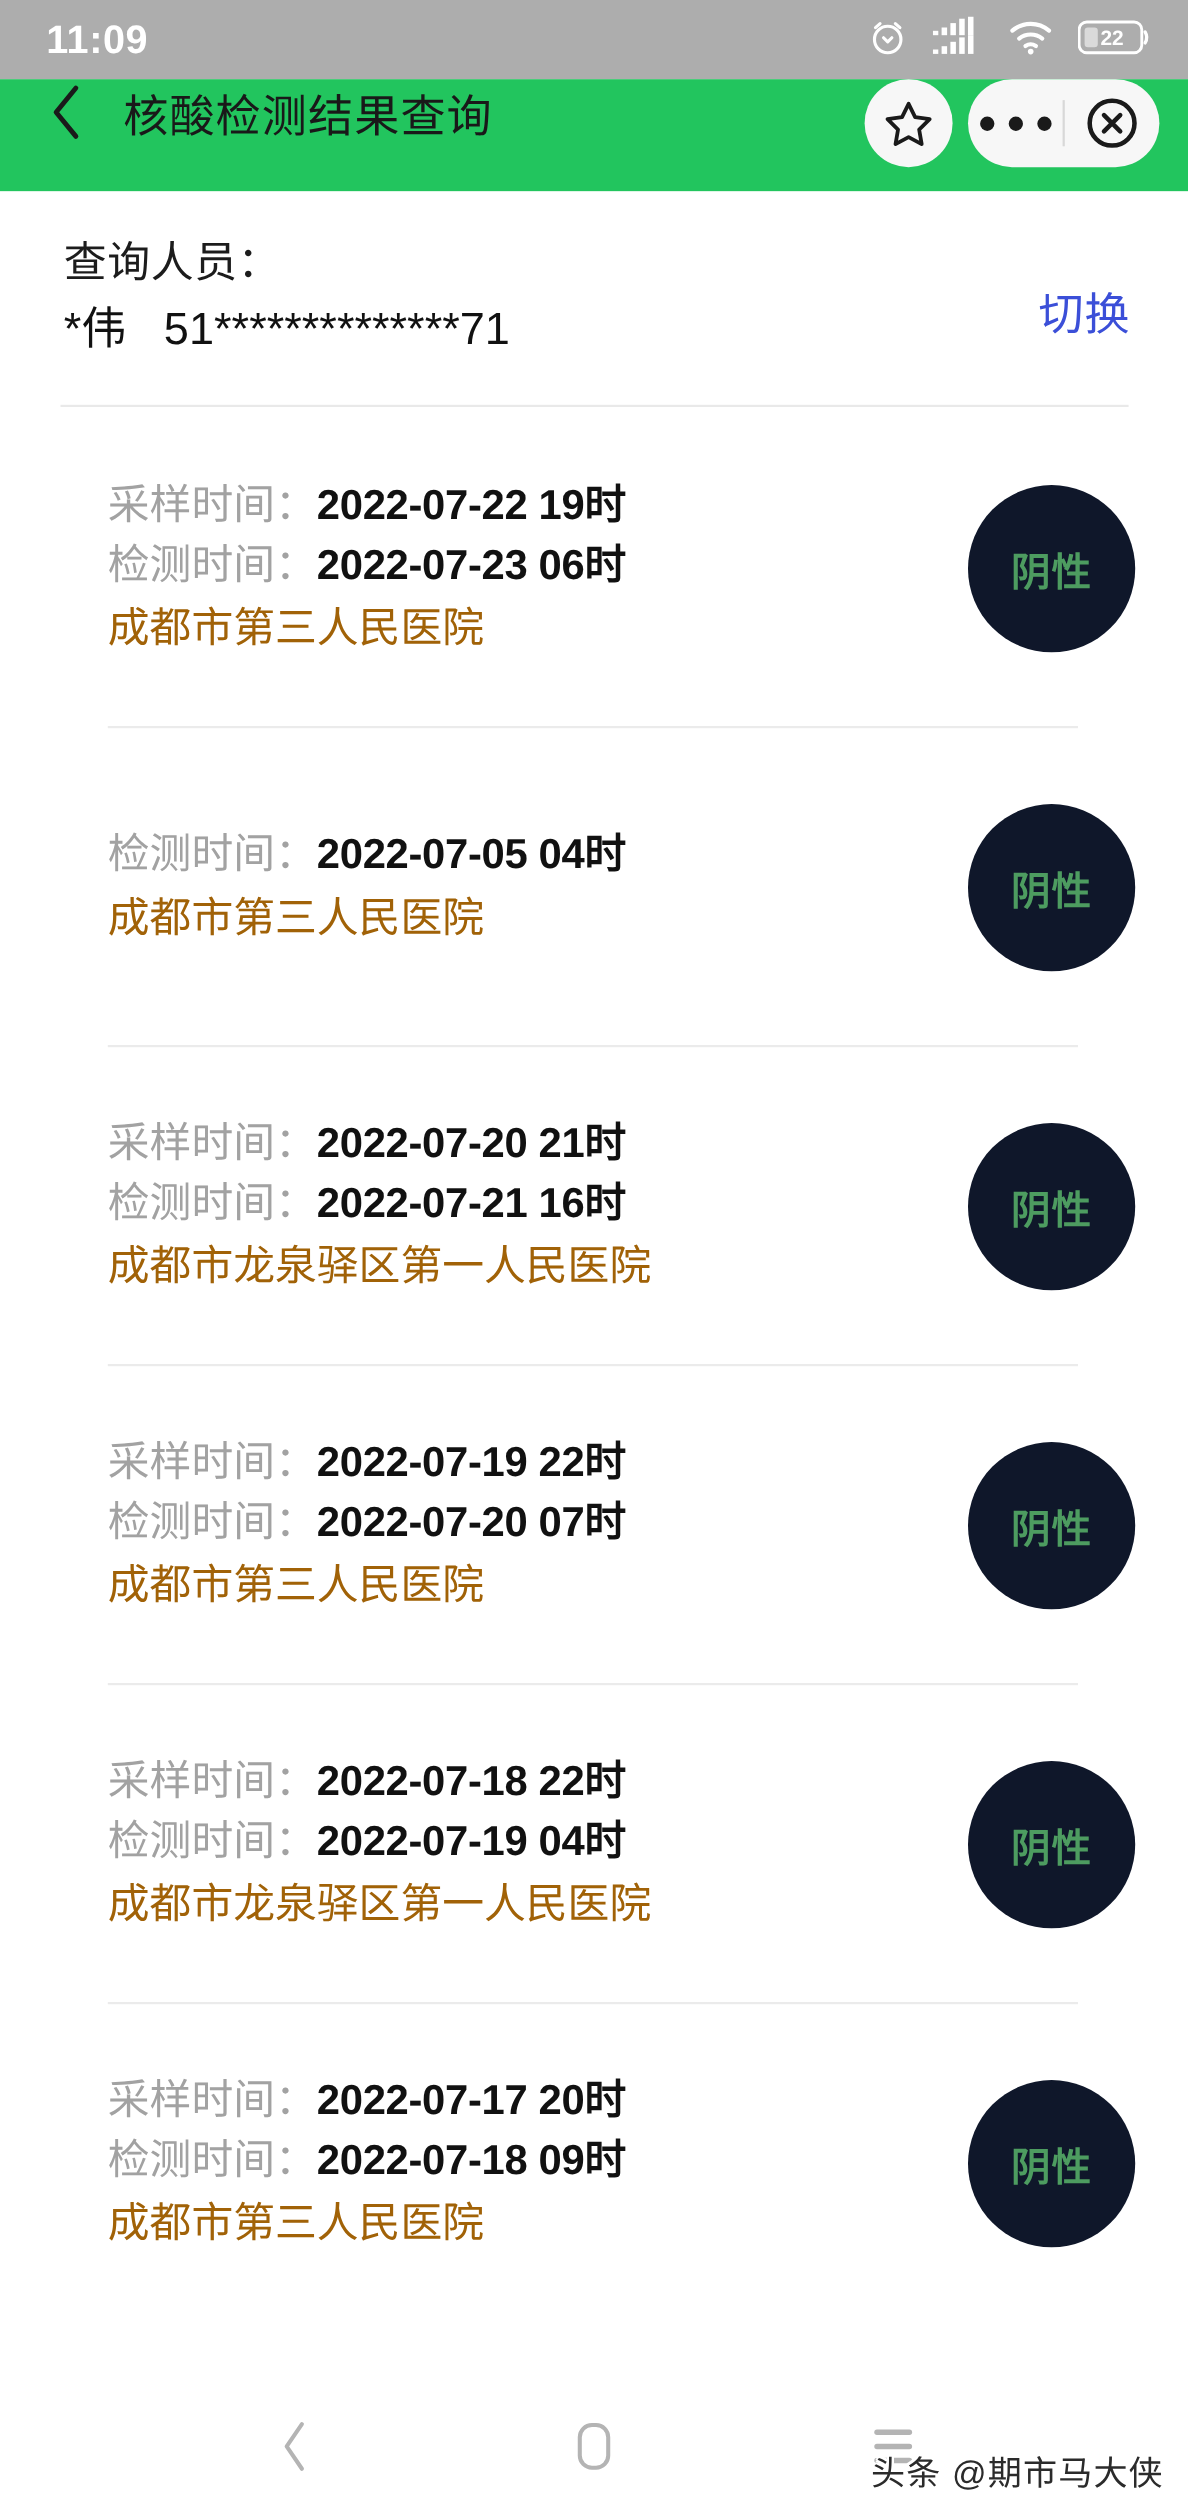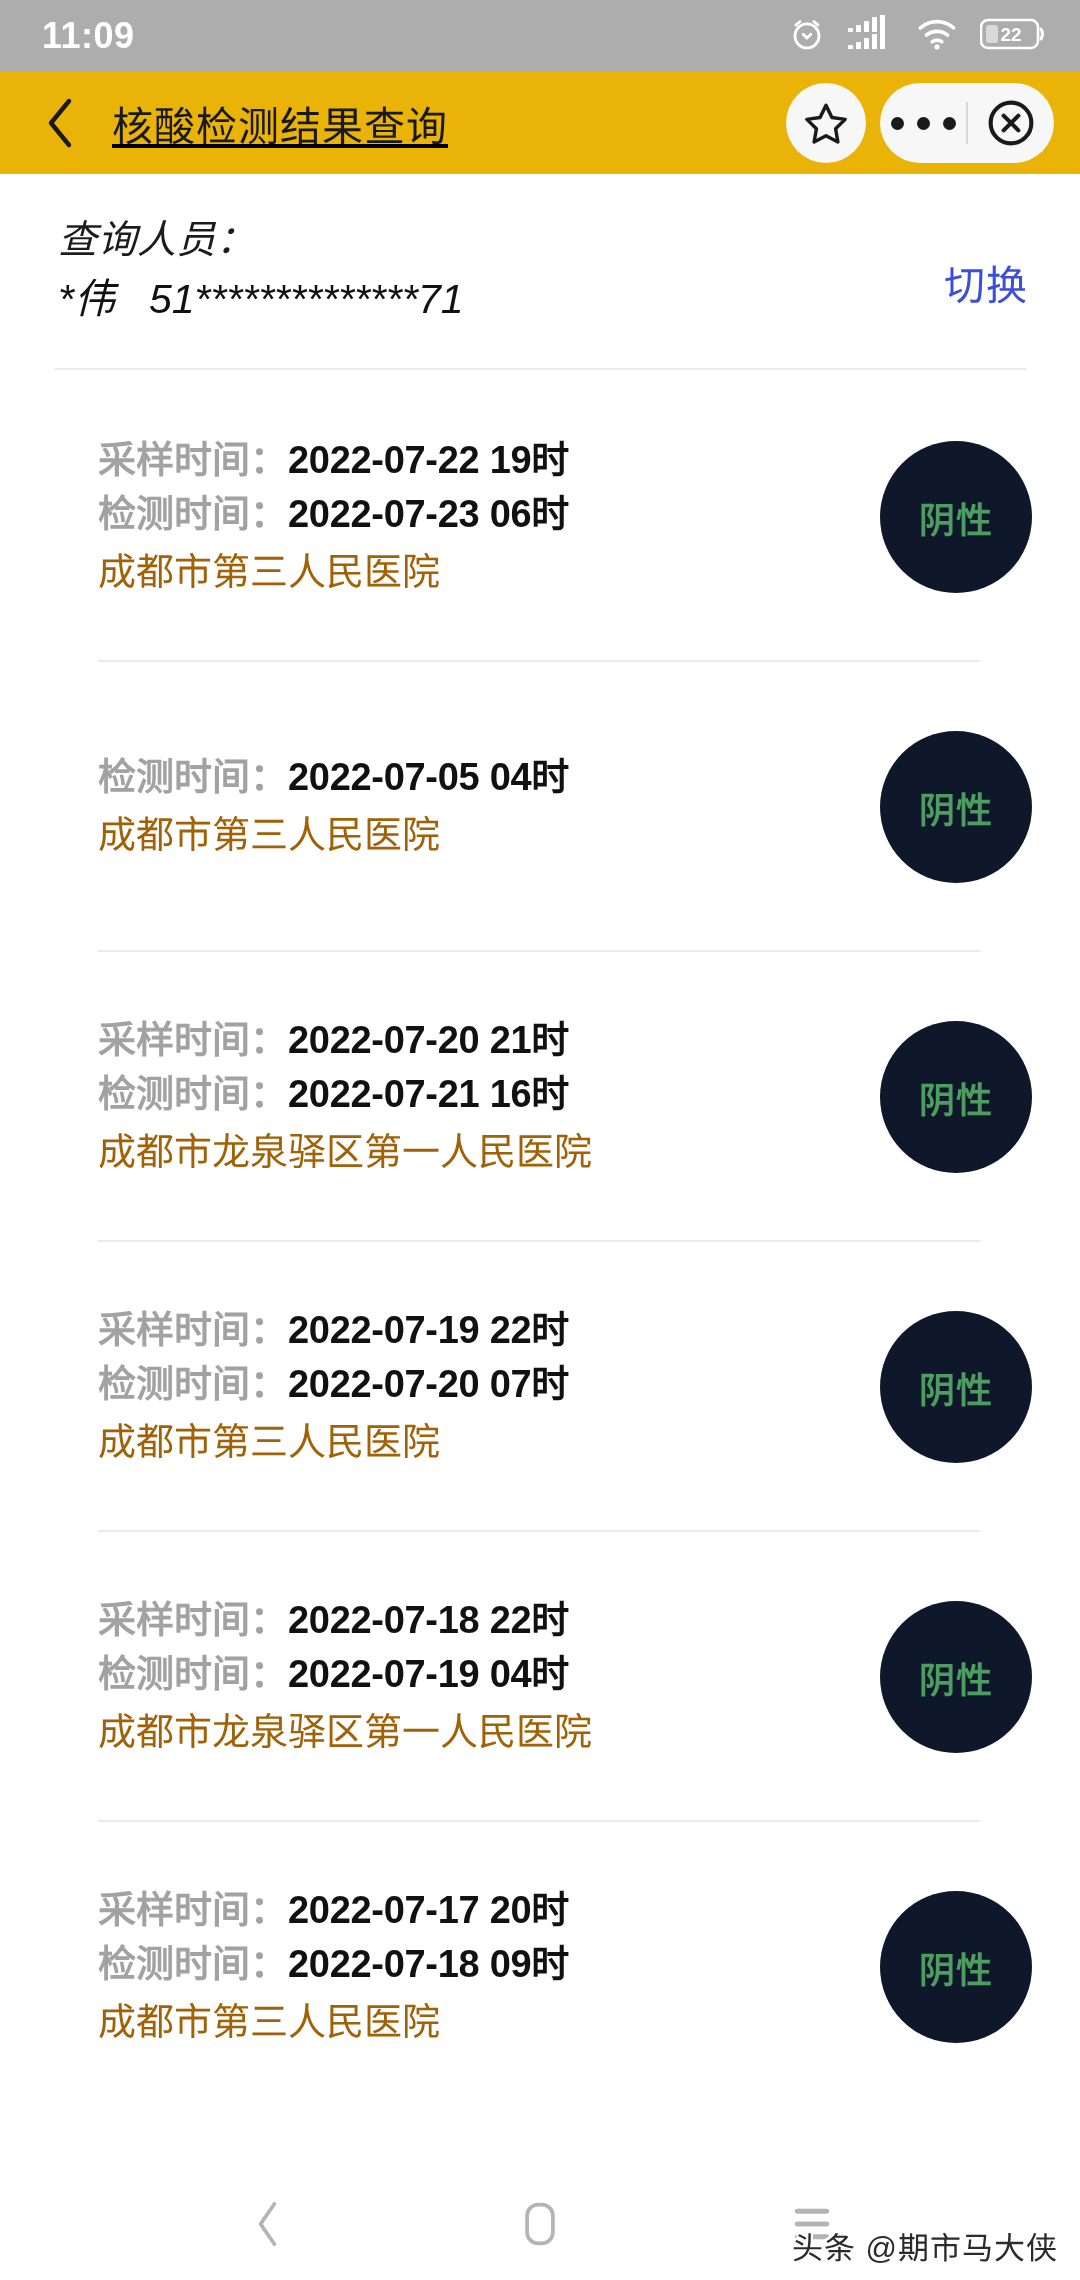--- a/index.html
+++ b/index.html
@@ -29,24 +29,23 @@
     font-size:36px; font-weight:bold;
     letter-spacing:0.5px; line-height:1;
   }
   .status-spacer { flex:1 1 auto; }
   .status-icons { display:flex; align-items:center; gap:22px; }
   .sb-icon { display:block; }
 
   
   .header {
     height:102px; flex:0 0 102px;
-    display:flex; align-items:center;
+    display:flex; 
     padding:0 26px 0 30px;
-    background:#eab308;
-    text-decoration:underline;
+    background:#22c55e;
   }
   .back-btn {
     width:60px; height:60px;
     display:flex; align-items:center; justify-content:center;
     flex:0 0 auto;
   }
   .page-title {
     font-size:41px; color:#191919;
     letter-spacing:1px;
     margin-left:22px; white-space:nowrap;
@@ -77,21 +76,21 @@
   .capsule-divider {
     width:2px; height:42px; background:#d8d8d8;
   }
 
   
   .person {
     padding:42px 52px 0 58px;
     display:flex; align-items:flex-start;
     background:#ffffff;
   }
-  .person-info { flex:1 1 auto; min-width:0;font-style:italic; }
+  .person-info { flex:1 1 auto; min-width:0; }
   .person-label {
     font-size:39px; color:#1c1c1c;
     line-height:1.22; letter-spacing:0.5px;
   }
   .person-id {
     font-size:41px; color:#111111;
     line-height:1.22; margin-top:10px;
     white-space:nowrap;
   }
   .person-id .idname { margin-right:34px; }
@@ -122,21 +121,21 @@
   .result-item + .result-item::before {
     content:""; position:absolute;
     left:98px; right:100px; top:0;
     height:2px; background:#ebebeb;
   }
   .result-text { flex:1 1 auto; min-width:0; }
   .result-row {
     font-size:38px; line-height:1.42;
     white-space:nowrap;
   }
-  .result-row .lbl { color:#a2a2a2;font-weight:bold; }
+  .result-row .lbl { color:#a2a2a2; }
   .result-row .val { color:#111111; font-weight:bold; letter-spacing:-0.3px;text-align:center; }
   .result-hospital {
     font-size:38px; color:#a16207;
     line-height:1.42; margin-top:4px;
     white-space:nowrap;
   }
   .badge {
     flex:0 0 auto;
     width:152px; height:152px; border-radius:50%;
     background:#0f172a;

